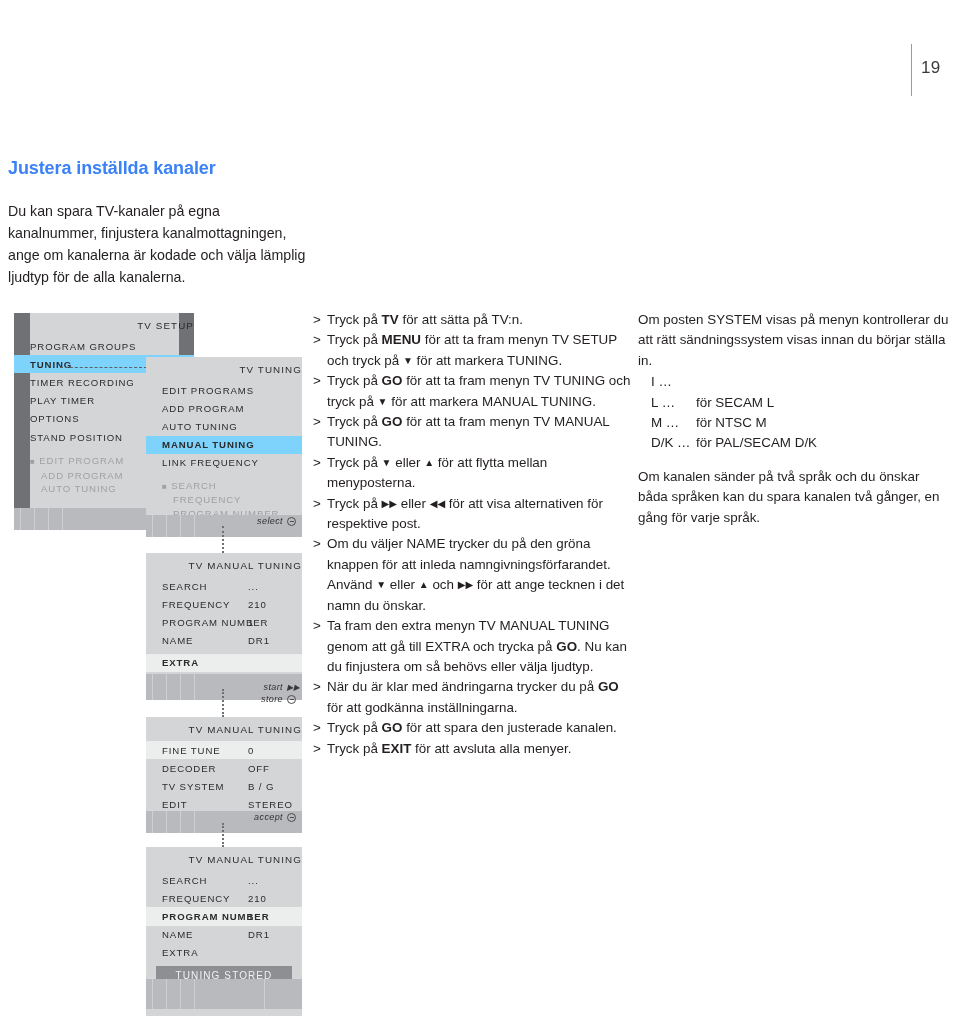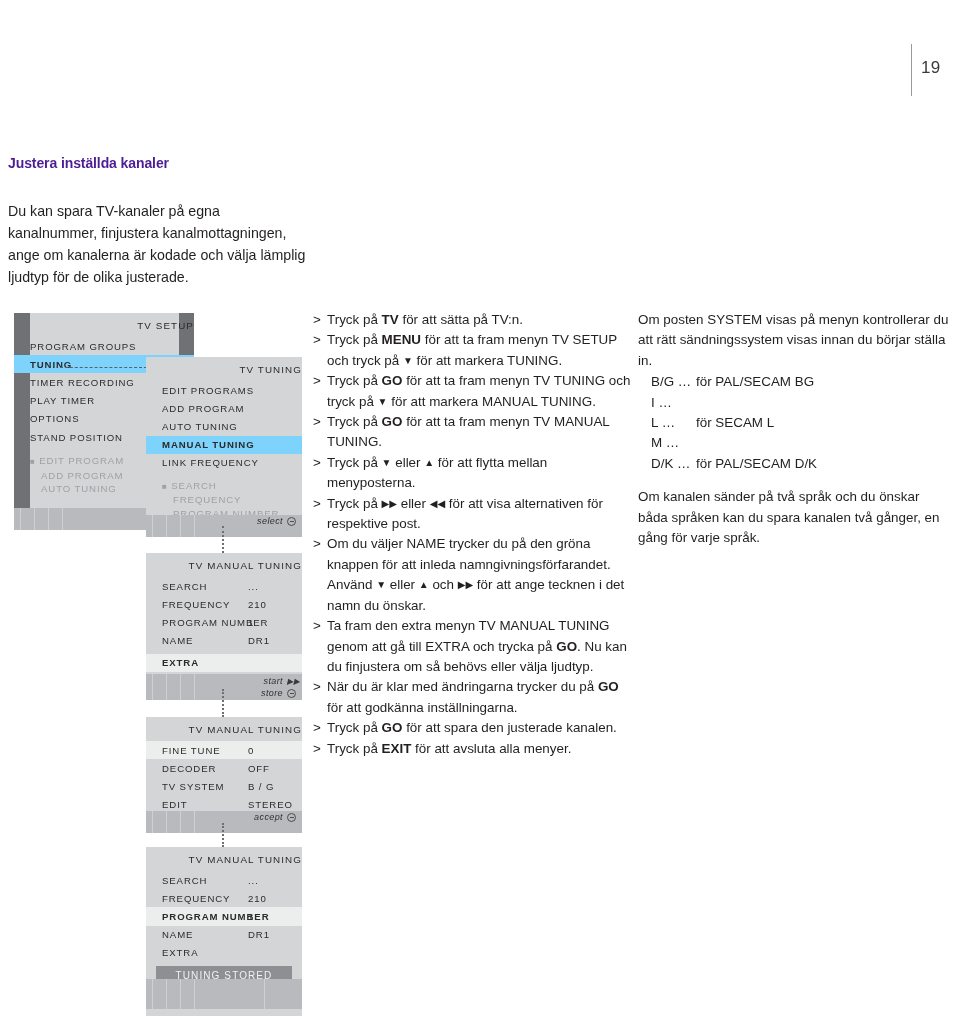--- a/index.html
+++ b/index.html
@@ -39,24 +39,24 @@
     font-size: 17px;
     color: #3a3a3a;
     letter-spacing: .3px;
   }
 
   
   #page-title {
     position: absolute;
     left: 8px;
     top: 146px;
-    font-size: 14px;
+    font-size: 18px;
     font-weight: bold;
     letter-spacing: -0.1px;
-    color: #4c1d95;
+    color: #3b82f6;
   }
   #intro-paragraph {
     position: absolute;
     left: 8px;
     top: 186px;
     width: 300px;
     font-size: 14.2px;
     line-height: 22px;
     color: #231f20;
   }
@@ -231,21 +231,21 @@
 </style>
 </head>
 <body>
 
 <div id="page-number-block">
   <div id="page-rule"></div>
   <div id="page-number">19</div>
 </div>
 
 <h1 id="page-title">Justera inställda kanaler</h1>
-<p id="intro-paragraph">Du kan spara TV-kanaler på egna kanalnummer, finjustera kanalmottagningen, ange om kanalerna är kodade och välja lämplig ljudtyp för de olika justerade.</p>
+<p id="intro-paragraph">Du kan spara TV-kanaler på egna kanalnummer, finjustera kanalmottagningen, ange om kanalerna är kodade och välja lämplig ljudtyp för de alla kanalerna.</p>
 
 <div class="osd" id="osd-panel-1" style="left:14px; top:313px; width:180px; height:217px;">
   <div class="strip-left"></div>
   <div class="strip-right"></div>
   <div class="osd-body" id="p1-body">
     <div class="osd-title">TV SETUP</div>
     <div class="osd-item">PROGRAM GROUPS</div>
     <div class="osd-item hl">TUNING</div>
     <div class="osd-item">TIMER RECORDING</div>
     <div class="osd-item">PLAY TIMER</div>
@@ -330,21 +330,21 @@
       <span class="v"></span>
     </div>
   </div>
   <div class="osd-footer" style="height:26px;">
     <div class="tickmarks">
       <i style="left:0px"></i>
         <i style="left:14px"></i>
         <i style="left:28px"></i>
         <i style="left:42px"></i>
     </div>
-    <div class="osd-actions" style="top:3px;">
+    <div class="osd-actions" style="top:9px;">
       <div class="line" style="margin-bottom:2px;">
         <span class="lbl">start</span>
         <span class="ff-icon">▶▶</span>
       </div>
       <div class="line">
         <span class="lbl">store</span>
         <span class="go-icon"></span>
       </div>
     </div>
   </div>
@@ -437,32 +437,29 @@
     <div class="bullet-row"><span class="gt">&gt;</span><span>Ta fram den extra menyn TV MANUAL TUNING genom att gå till EXTRA och trycka på </span><span class="b">GO</span><span>. Nu kan du finjustera om så behövs eller välja ljudtyp.</span></div>
     <div class="bullet-row"><span class="gt">&gt;</span><span>När du är klar med ändringarna trycker du på </span><span class="b">GO</span><span> för att godkänna inställningarna.</span></div>
     <div class="bullet-row"><span class="gt">&gt;</span><span>Tryck på </span><span class="b">GO</span><span> för att spara den justerade kanalen.</span></div>
     <div class="bullet-row"><span class="gt">&gt;</span><span>Tryck på </span><span class="b">EXIT</span><span> för att avsluta alla menyer.</span></div>
   </div>
 <div class="text-col" id="col-right">
   <div class="para">
     <span>Om posten SYSTEM visas på menyn kontrollerar du att rätt sändningssystem visas innan du börjar ställa in.</span>
     <div class="sys-table" id="sys-table">
         <div class="sys-row">
-          <span class="sys-key">B/G …</span>
-          <span class="sys-val">för PAL/SECAM BG</span>
-        </div>
-        <div class="sys-row">
           <span class="sys-key">I …</span>
         </div>
         <div class="sys-row">
           <span class="sys-key">L …</span>
           <span class="sys-val">för SECAM L</span>
         </div>
         <div class="sys-row">
           <span class="sys-key">M …</span>
+          <span class="sys-val">för NTSC M</span>
         </div>
         <div class="sys-row">
           <span class="sys-key">D/K …</span>
           <span class="sys-val">för PAL/SECAM D/K</span>
         </div>
       </div>
   </div>
   <div class="para">Om kanalen sänder på två språk och du önskar båda språken kan du spara kanalen två gånger, en gång för varje språk.</div>
 </div>
 

